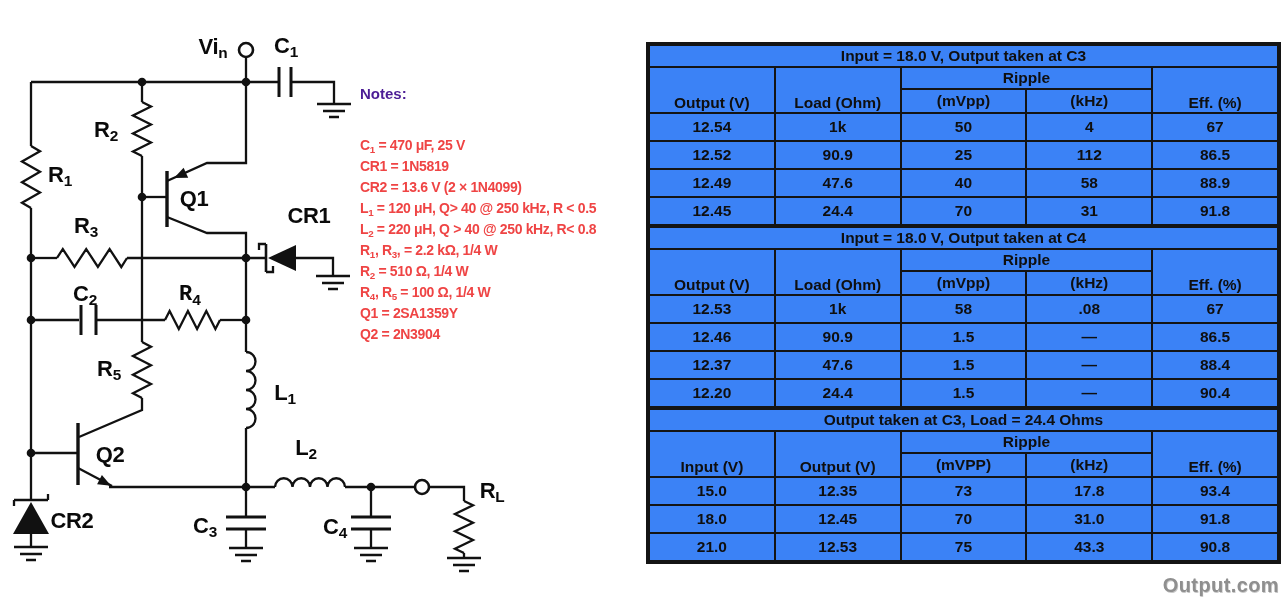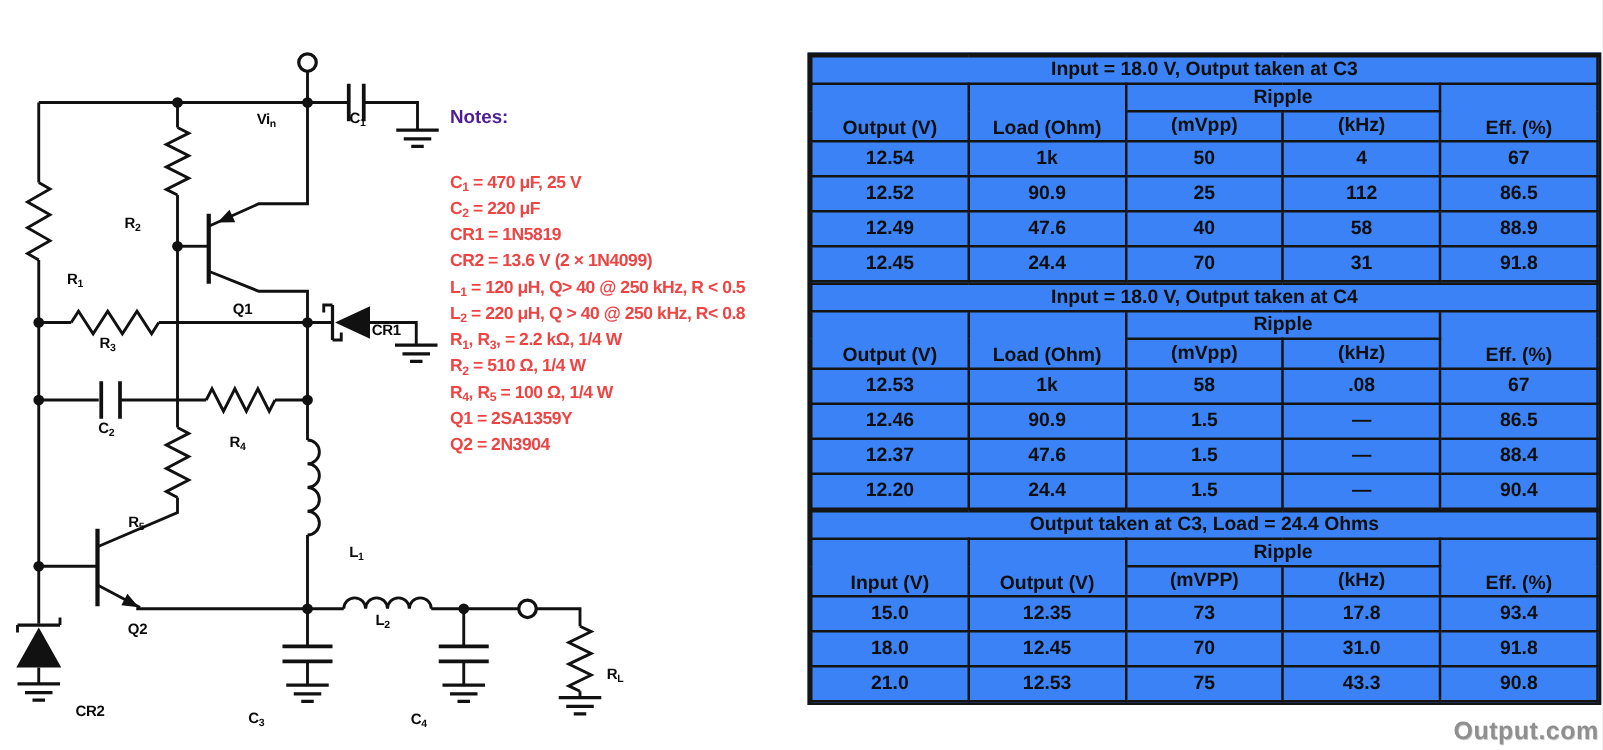--- a/index.html
+++ b/index.html
@@ -4,23 +4,22 @@
 <style>
   html,body{margin:0;padding:0;background:#e8e8e8;}
   #stage{
     position:relative; width:1282px; height:600px; background:#ffffff;
     font-family:"Liberation Sans","DejaVu Sans",sans-serif; overflow:hidden;
     color:#111;
   }
   #schematic{position:absolute;left:0;top:0;}
   .clabel{
     position:absolute; transform:translate(-50%,-50%);
-    font-weight:bold; font-size:12px; color:#0a0a0a; white-space:nowrap;
+    font-weight:bold; font-size:22px; color:#0a0a0a; white-space:nowrap;
     letter-spacing:-0.3px;
-    margin-top:48px;
   }
   .sub{font-size:0.7em; vertical-align:-0.3em;}
   #notes{position:absolute; left:360px; top:85px;}
   .notes-title{font-weight:bold; font-size:15px; height:21px; margin-bottom:29px; color:#4c1d95;}
   .note-line{
     font-weight:bold; font-size:14px; letter-spacing:-0.35px;
     height:21px; line-height:21px; white-space:nowrap; color:#ef4444;
   }
   #tables{
     position:absolute; left:646px; top:42px; width:631px;
@@ -176,36 +175,35 @@
 
   <div id="labels-layer">
       <div class="clabel" style="left: 213px; top: 48px;">Vi<span class="sub">n</span></div>
       <div class="clabel" style="left: 286px; top: 47px;">C<span class="sub">1</span></div>
       <div class="clabel" style="left: 106px; top: 131px; text-align: center;">R<span class="sub">2</span></div>
       <div class="clabel" style="left: 60px; top: 176px;">R<span class="sub">1</span></div>
       <div class="clabel" style="left: 194px; top: 199px;">Q1</div>
       <div class="clabel" style="left: 309px; top: 216px;">CR1</div>
       <div class="clabel" style="left: 86px; top: 227px;">R<span class="sub">3</span></div>
       <div class="clabel" style="left: 85px; top: 295px;">C<span class="sub">2</span></div>
-      <div class="clabel" style="left: 190px; top: 306px;">R<span class="sub">4</span></div>
+      <div class="clabel" style="left: 190px; top: 296px; font-family: Liberation Mono, monospace;">R<span class="sub">4</span></div>
       <div class="clabel" style="left: 109px; top: 370px;">R<span class="sub">5</span></div>
       <div class="clabel" style="left: 285px; top: 394px;">L<span class="sub">1</span></div>
       <div class="clabel" style="left: 306px; top: 449px;">L<span class="sub">2</span></div>
       <div class="clabel" style="left: 110px; top: 455px;">Q2</div>
       <div class="clabel" style="left: 72px; top: 521px;">CR2</div>
       <div class="clabel" style="left: 205px; top: 527px;">C<span class="sub">3</span></div>
       <div class="clabel" style="left: 335px; top: 528px;">C<span class="sub">4</span></div>
       <div class="clabel" style="left: 492px; top: 492px;">R<span class="sub">L</span></div>
     </div>
 
   <div id="notes">
     <div class="notes-title">Notes:</div>
     <div id="note-lines">
         <div class="note-line">C<span class="sub">1</span> = 470 μF, 25 V</div>
-        <div class="note-line">C<span class="sub">2</span> = 220 μF</div>
         <div class="note-line">CR1 = 1N5819</div>
         <div class="note-line">CR2 = 13.6 V (2 × 1N4099)</div>
         <div class="note-line">L<span class="sub">1</span> = 120 μH, Q&gt; 40 @ 250 kHz, R &lt; 0.5</div>
         <div class="note-line">L<span class="sub">2</span> = 220 μH, Q &gt; 40 @ 250 kHz, R&lt; 0.8</div>
         <div class="note-line">R<span class="sub">1</span>, R<span class="sub">3</span>, = 2.2 kΩ, 1/4 W</div>
         <div class="note-line">R<span class="sub">2</span> = 510 Ω, 1/4 W</div>
         <div class="note-line">R<span class="sub">4</span>, R<span class="sub">5</span> = 100 Ω, 1/4 W</div>
         <div class="note-line">Q1 = 2SA1359Y</div>
         <div class="note-line">Q2 = 2N3904</div>
       </div>

